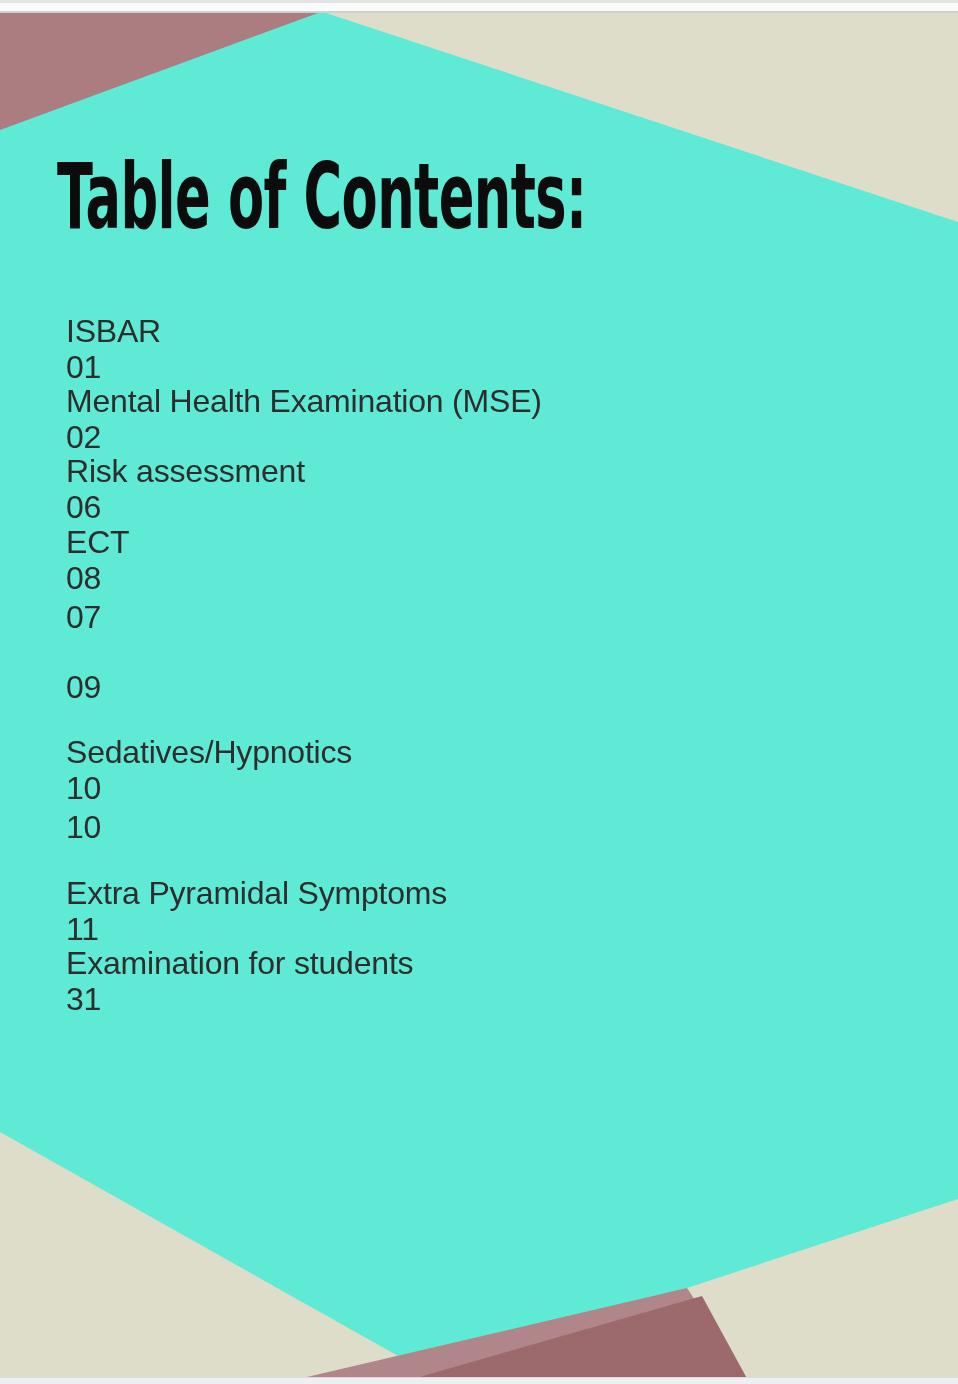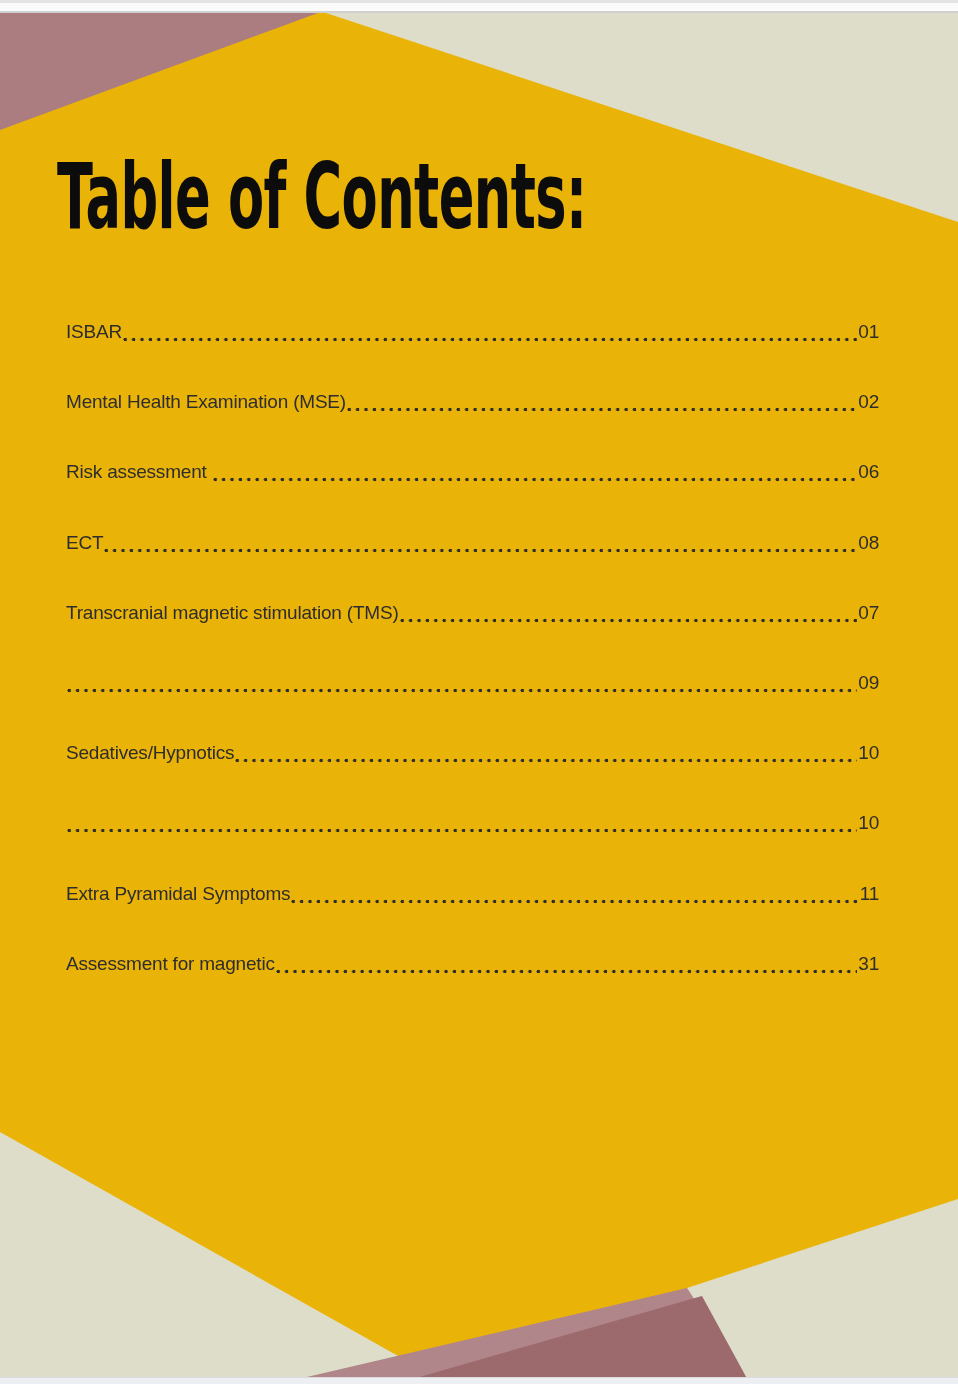--- a/index.html
+++ b/index.html
@@ -5,21 +5,21 @@
   html, body {
     margin: 0;
     padding: 0;
     background: #ffffff;
     font-family: "Liberation Sans", sans-serif;
   }
   .page {
     position: relative;
     width: 958px;
     height: 1384px;
-    background: #eab308;
+    background: #5eead4;
     overflow: hidden;
   }
   
   .chrome-top {
     position: absolute;
     top: 0; left: 0; right: 0;
     height: 13px;
     box-sizing: border-box;
     background: #fbfbfb;
     border-top: 3px solid #e2e3e3;
@@ -72,23 +72,24 @@
     left: 66px;
     width: 813px;
     z-index: 3;
     color: var(--text);
   }
   .toc-row {
     display: flex;
     align-items: baseline;
     height: 31px;
     margin-bottom: 39.2px;
-    font-size: 19px;
+    font-size: 32px;
     line-height: 31px;
     letter-spacing: -0.2px;
+    flex-direction: column;
   }
   .toc-label {
     flex: 0 0 auto;
     white-space: pre;
   }
   .toc-dots {
     flex: 1 1 auto;
     align-self: flex-end;
     height: 5px;
     margin: 0 1px 5px 1px;
@@ -140,21 +141,20 @@
       <span class="toc-page">06</span>
     </div>
 
     <div class="toc-row">
       <span class="toc-label">ECT</span>
       <span class="toc-dots"></span>
       <span class="toc-page">08</span>
     </div>
 
     <div class="toc-row">
-      <span class="toc-label">Transcranial magnetic stimulation (TMS)</span>
       <span class="toc-dots"></span>
       <span class="toc-page">07</span>
     </div>
 
     <div class="toc-row">
       <span class="toc-dots"></span>
       <span class="toc-page">09</span>
     </div>
 
     <div class="toc-row">
@@ -169,21 +169,21 @@
     </div>
 
     <div class="toc-row">
       <span class="toc-label">Extra Pyramidal Symptoms</span>
       <span class="toc-dots"></span>
       <span class="toc-page">11</span>
     </div>
 
 
     <div class="toc-row">
-      <span class="toc-label">Assessment for magnetic</span>
+      <span class="toc-label">Examination for students</span>
       <span class="toc-dots"></span>
       <span class="toc-page">31</span>
     </div>
 
   </div>
 
   <div class="chrome-bottom"></div>
 
 </div>
 

